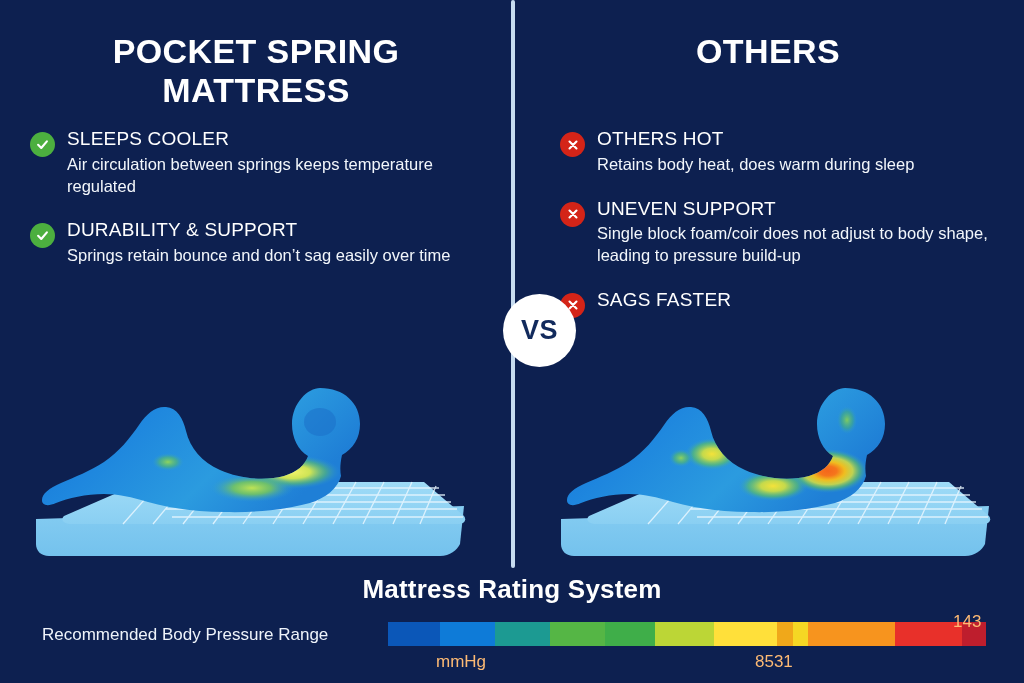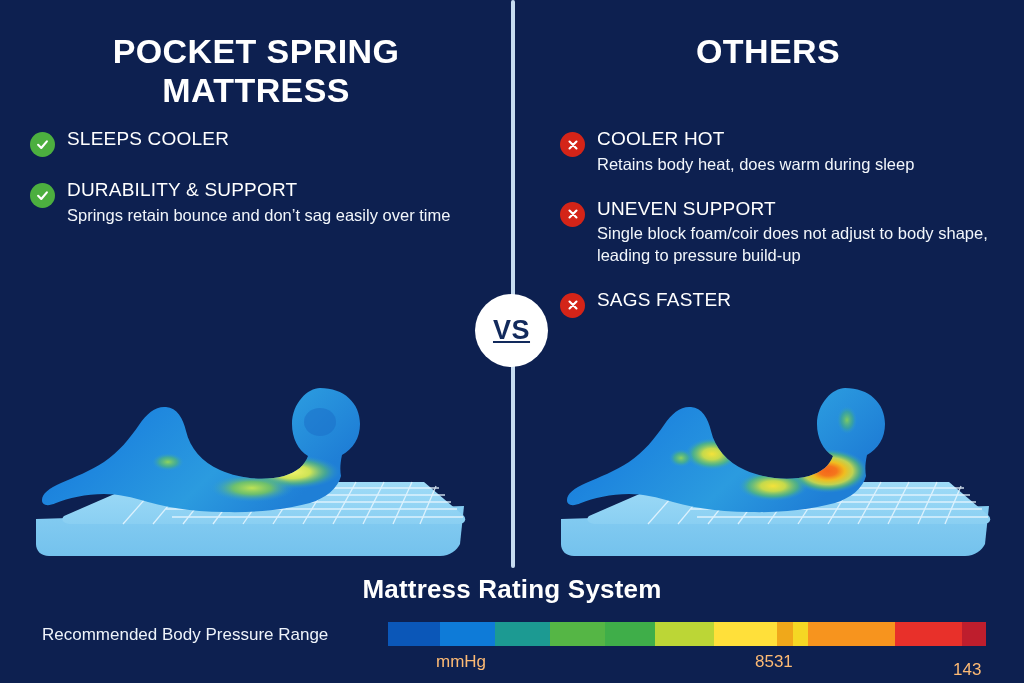--- a/index.html
+++ b/index.html
@@ -58,27 +58,26 @@
   .f-title {
     font-size:19px; font-weight:normal; letter-spacing:0.2px;
     line-height:1.15; margin-bottom:4px; color:#ffffff;
   }
   .f-desc {
     font-size:16.5px; line-height:1.32; color:#f2f6fb; font-weight:400;
   }
 
   
   .vs {
-    position:absolute; left:475px; top:294px;
+    position:absolute; left:503px; top:294px;
     width:73px; height:73px; border-radius:50%;
     background:#ffffff; color:#122a5c;
     display:flex; align-items:center; justify-content:center;
     font-size:27px; font-weight:bold; letter-spacing:0.5px;
     z-index:5;
-    text-decoration:underline;
   }
 
   
   .illus { position:absolute; top:376px; width:460px; height:195px; }
   .illus-left  { left:20px; }
   .illus-right { left:545px; }
   .illus svg { display:block; width:100%; height:100%; }
 
   
   .legend-title {
@@ -92,21 +91,21 @@
   }
   .colorbar {
     position:absolute; left:388px; top:622px; width:598px; height:24px;
     display:flex; overflow:hidden;
   }
   .colorbar span { display:block; height:100%; }
 
   .tick { position:absolute; font-size:17px; color:#fdba74; font-weight:400; }
   .tick-mmhg { left:436px; top:652px; }
   .tick-mid  { left:755px; top:652px; }
-  .tick-max  { left:953px; top:612px;margin-top:48px; }
+  .tick-max  { left:953px; top:612px; }
 </style>
 </head>
 <body style="background: rgb(13, 32, 80);">
 
 <div class="stage">
 
   <div class="divider"></div>
 
   <div class="col col-left">
     <div class="col-title">POCKET SPRING MATTRESS</div>
@@ -114,20 +113,21 @@
     <div class="features">
 
       <div class="feature">
         <span class="badge ok">
           <svg width="15" height="15" viewBox="0 0 24 24">
               <path d="M5 12.5 L10 17.5 L19 7" fill="none" stroke="#ffffff" stroke-width="3.4" stroke-linecap="round" stroke-linejoin="round"></path>
             </svg>
         </span>
         <span class="f-text">
           <span class="f-title" style="display:block">SLEEPS COOLER</span>
+          <span class="f-desc" style="display:block">Air circulation between springs keeps temperature regulated</span>
         </span>
       </div>
 
 
       <div class="feature">
         <span class="badge ok">
           <svg width="15" height="15" viewBox="0 0 24 24">
               <path d="M5 12.5 L10 17.5 L19 7" fill="none" stroke="#ffffff" stroke-width="3.4" stroke-linecap="round" stroke-linejoin="round"></path>
             </svg>
         </span>
@@ -145,21 +145,21 @@
 
     <div class="features">
 
       <div class="feature">
         <span class="badge bad">
           <svg width="14" height="14" viewBox="0 0 24 24">
               <path d="M6 6 L18 18 M18 6 L6 18" fill="none" stroke="#ffffff" stroke-width="3.6" stroke-linecap="round"></path>
             </svg>
         </span>
         <span class="f-text">
-          <span class="f-title" style="display:block">COOLER HOT</span>
+          <span class="f-title" style="display:block">OTHERS HOT</span>
           <span class="f-desc" style="display:block">Retains body heat, does warm during sleep</span>
         </span>
       </div>
 
       <div class="feature">
         <span class="badge bad">
           <svg width="14" height="14" viewBox="0 0 24 24">
               <path d="M6 6 L18 18 M18 6 L6 18" fill="none" stroke="#ffffff" stroke-width="3.6" stroke-linecap="round"></path>
             </svg>
         </span>

